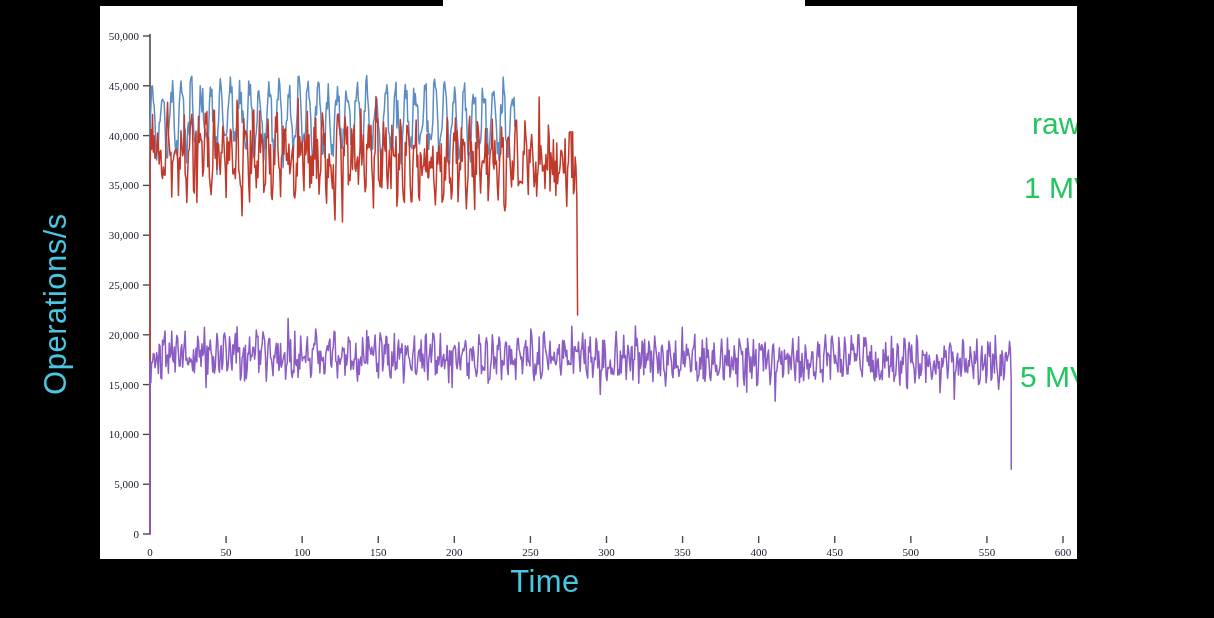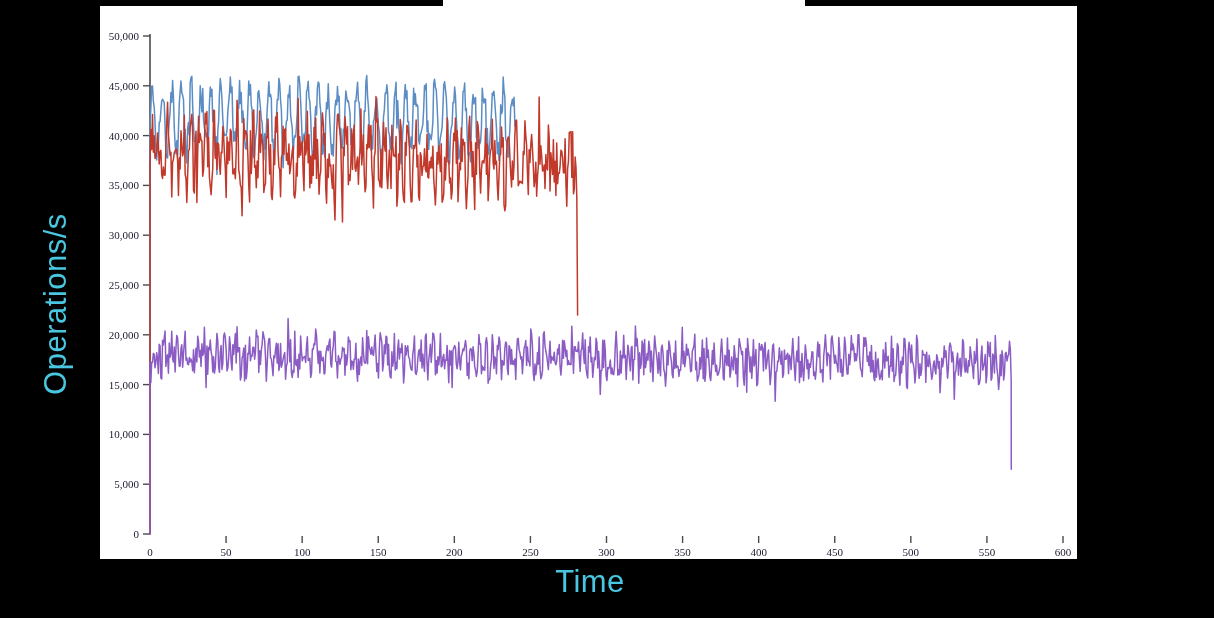--- a/index.html
+++ b/index.html
@@ -93,35 +93,34 @@
     width: 200px;
     text-align: center;
     transform: rotate(-90deg);
     transform-origin: center center;
   }
   #xlabel {
     left: 0px;
     top: 564px;
     width: 1090px;
     text-align: center;
-    margin-left: 45px;
   }
 
   
   #legend-clip {
     position: absolute;
     left: 1000px;
     top: 0px;
     width: 77px;
     height: 618px;
     overflow: hidden;
   }
   .legend-label {
     position: absolute;
-    color: #ffffff;
+    color: #22c55e;
     font-family: "Liberation Sans", sans-serif;
     font-size: 30px;
     font-weight: 400;
     white-space: nowrap;
     left: 0;
   }
   #legend-raw  { top: 107px; left: 32px; }
   #legend-1mv  { top: 171px; left: 24px; }
   #legend-5mv  { top: 360px; left: 20px; }
 </style>

